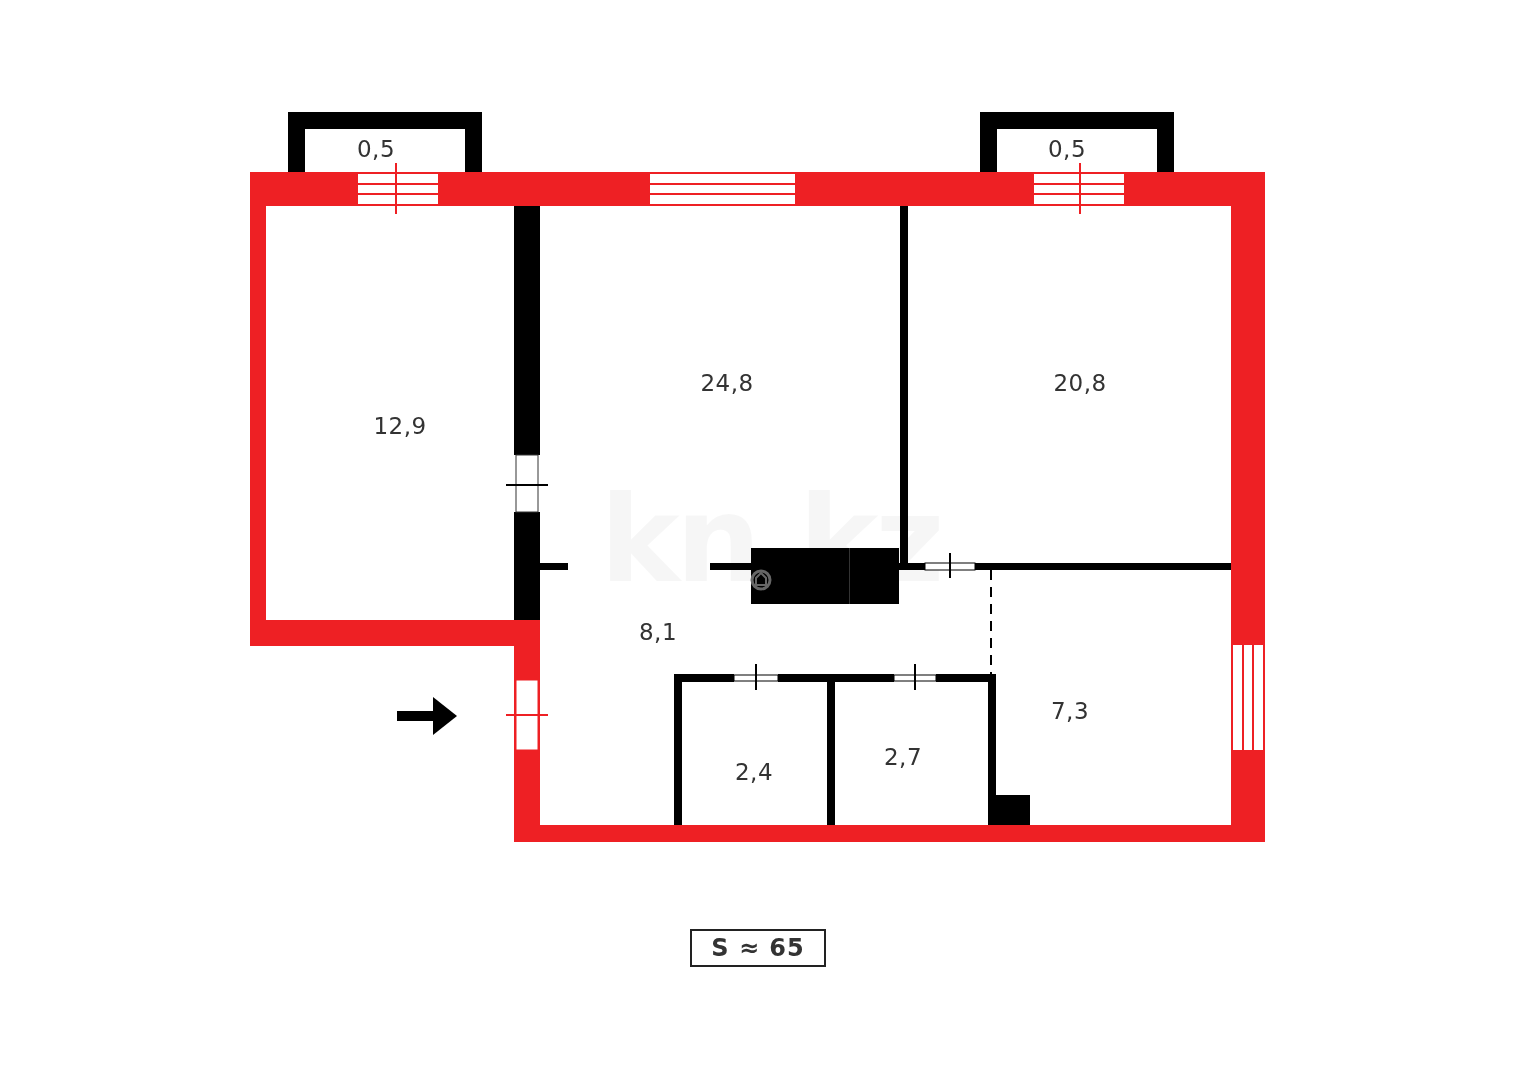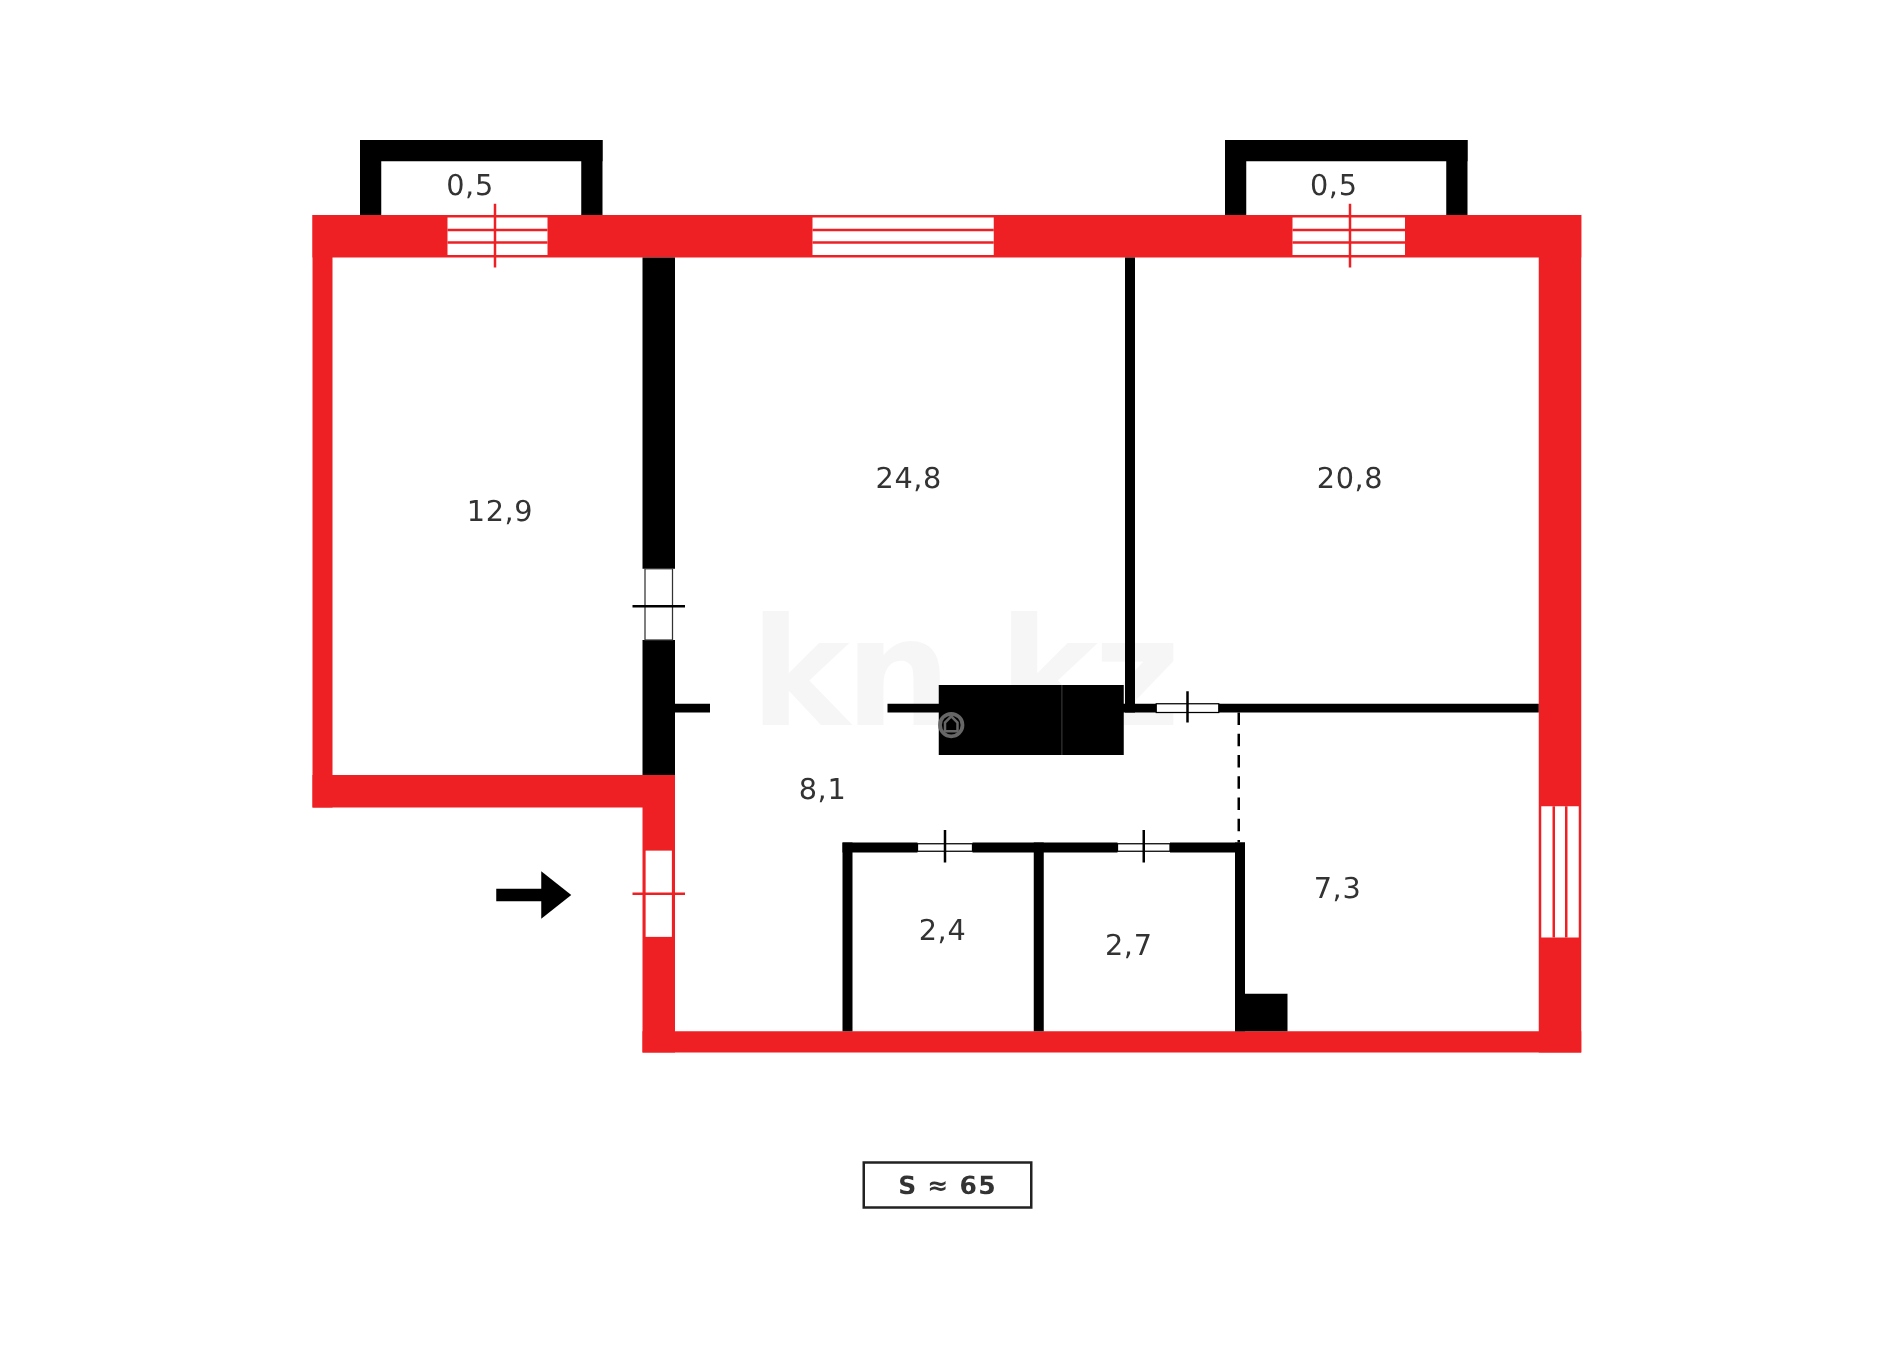--- a/index.html
+++ b/index.html
@@ -6,21 +6,21 @@
     body { width: 1516px; height: 1080px; position: relative; overflow: hidden;
            font-family: "DejaVu Sans", "Liberation Sans", sans-serif; }
     .plan { position: absolute; left: 0; top: 0; width: 1516px; height: 1080px; }
     .abs { position: absolute; }
     .red { background: #ee2024; }
     .blk { background: #000000; }
     .room-label { position: absolute; font-size: 23px; font-weight: normal; color: #333333;
                   transform: translate(-50%, -50%); white-space: nowrap; letter-spacing: 0.5px; }
     .area-box { position: absolute; left: 690px; top: 929px; width: 136px; height: 38px;
                 box-sizing: border-box; border: 2px solid #222222; display: flex;
-                align-items: center; justify-content: center; font-size: 20px; font-weight: bold;
+                align-items: center; justify-content: center; font-size: 24px; font-weight: bold;
                 color: #333333; letter-spacing: 1px; }
     .watermark { position: absolute; left: 600px; top: 470px; font-size: 120px; font-weight: bold;
                  color: rgba(0,0,0,0.035); letter-spacing: -4px; white-space: nowrap; }
     svg.overlay { position: absolute; left: 0; top: 0; }
   </style>
 </head>
 <body>
 
 <div class="plan">
 
@@ -125,25 +125,25 @@
       <circle cx="761" cy="580" r="9" fill="none" stroke="#666" stroke-width="3"></circle>
       <path d="M756 585 L756 578 L761 573 L766 578 L766 585 Z" fill="none" stroke="#666" stroke-width="2"></path>
     </g>
 
     <g>
       <rect x="397" y="711" width="40" height="10" fill="#000"></rect>
       <polygon points="433,697 457,716 433,735" fill="#000"></polygon>
     </g>
   </svg>
 
-  <div class="room-label" style="left:400px; top:410px;text-align:center;">12,9</div>
+  <div class="room-label" style="left:400px; top:426px;text-align:center;">12,9</div>
   <div class="room-label" style="left:727px; top:383px;">24,8</div>
   <div class="room-label" style="left:1080px; top:383px;">20,8</div>
   <div class="room-label" style="left:630px; top:632px;margin-left:28px;">8,1</div>
-  <div class="room-label" style="left:754px; top:745px;">2,4</div>
+  <div class="room-label" style="left:754px; top:772px;">2,4</div>
   <div class="room-label" style="left:903px; top:757px;">2,7</div>
   <div class="room-label" style="left:1070px; top:711px;">7,3</div>
 
   <div class="room-label" style="left:376px; top:149px;">0,5</div>
   <div class="room-label" style="left:1067px; top:149px;">0,5</div>
 
   <div class="area-box">S ≈ 65</div>
 </div>
 
 </body></html>

